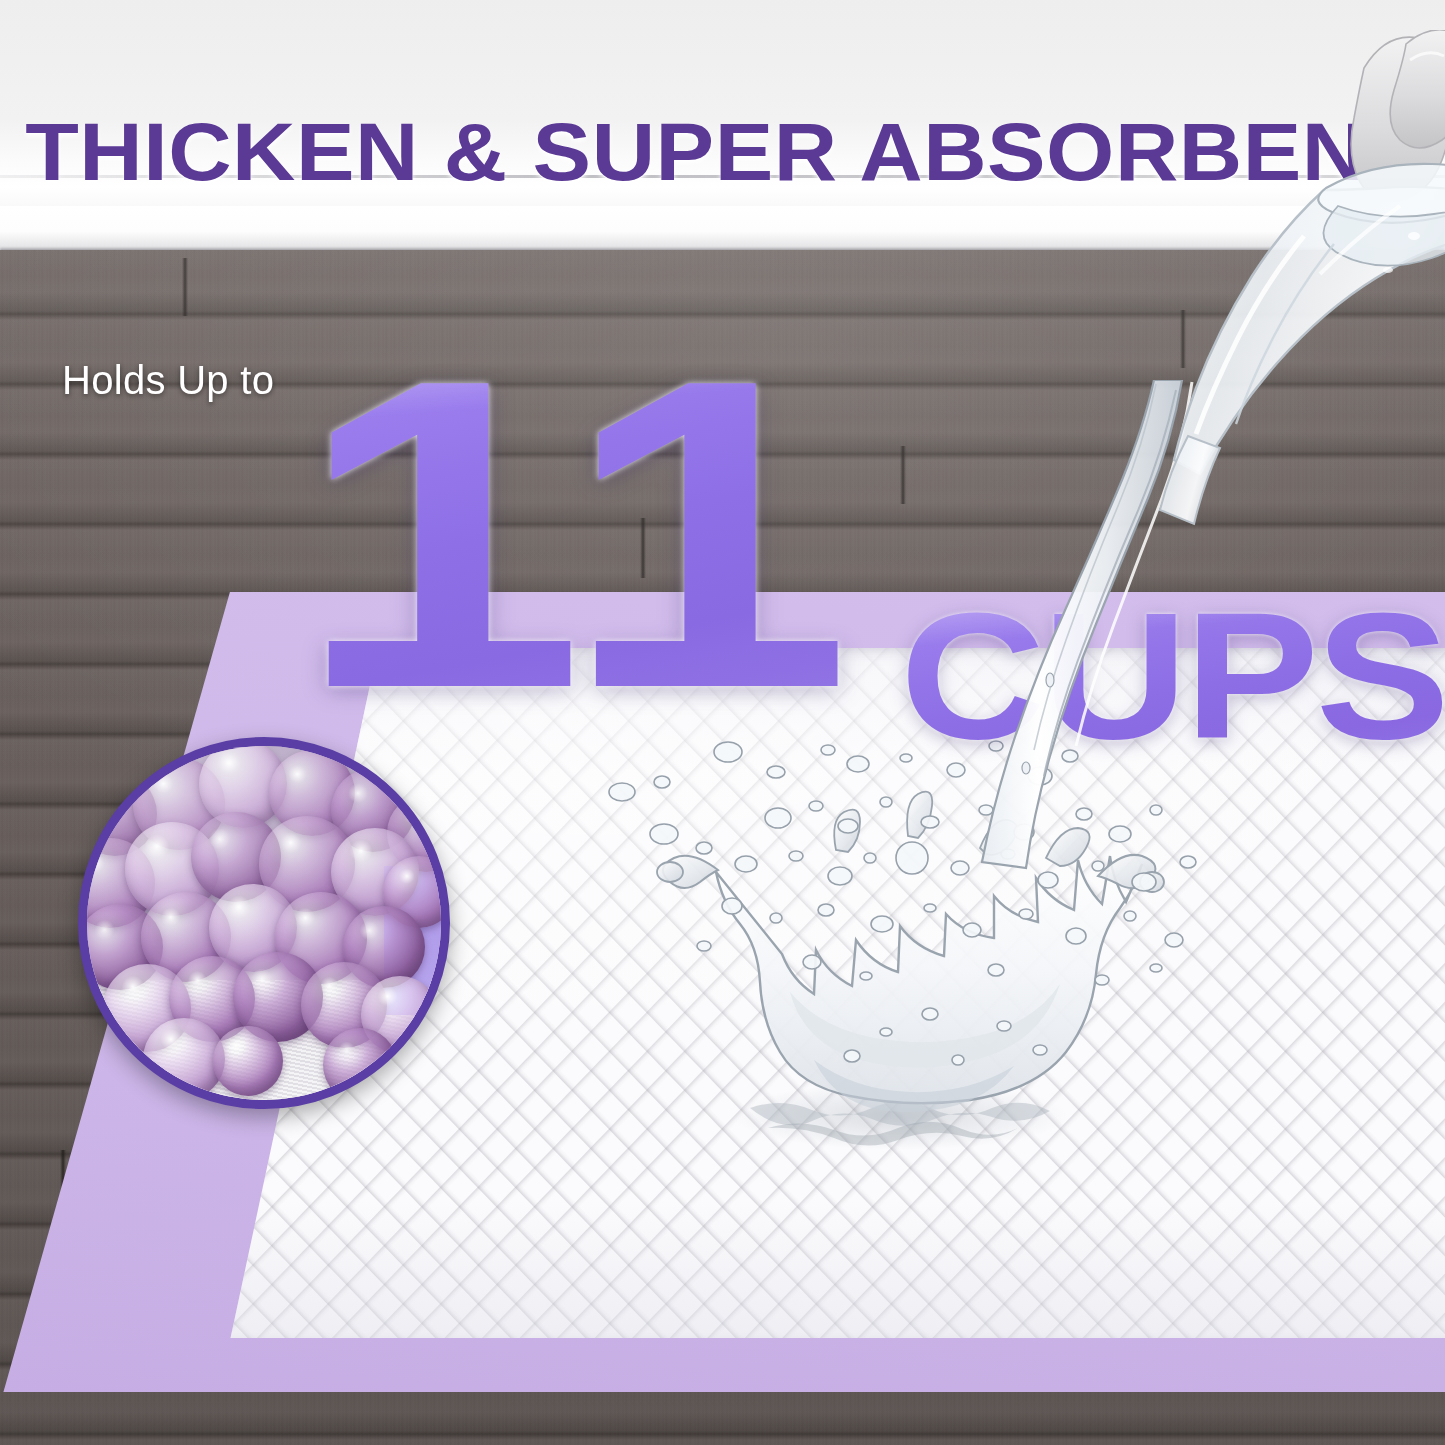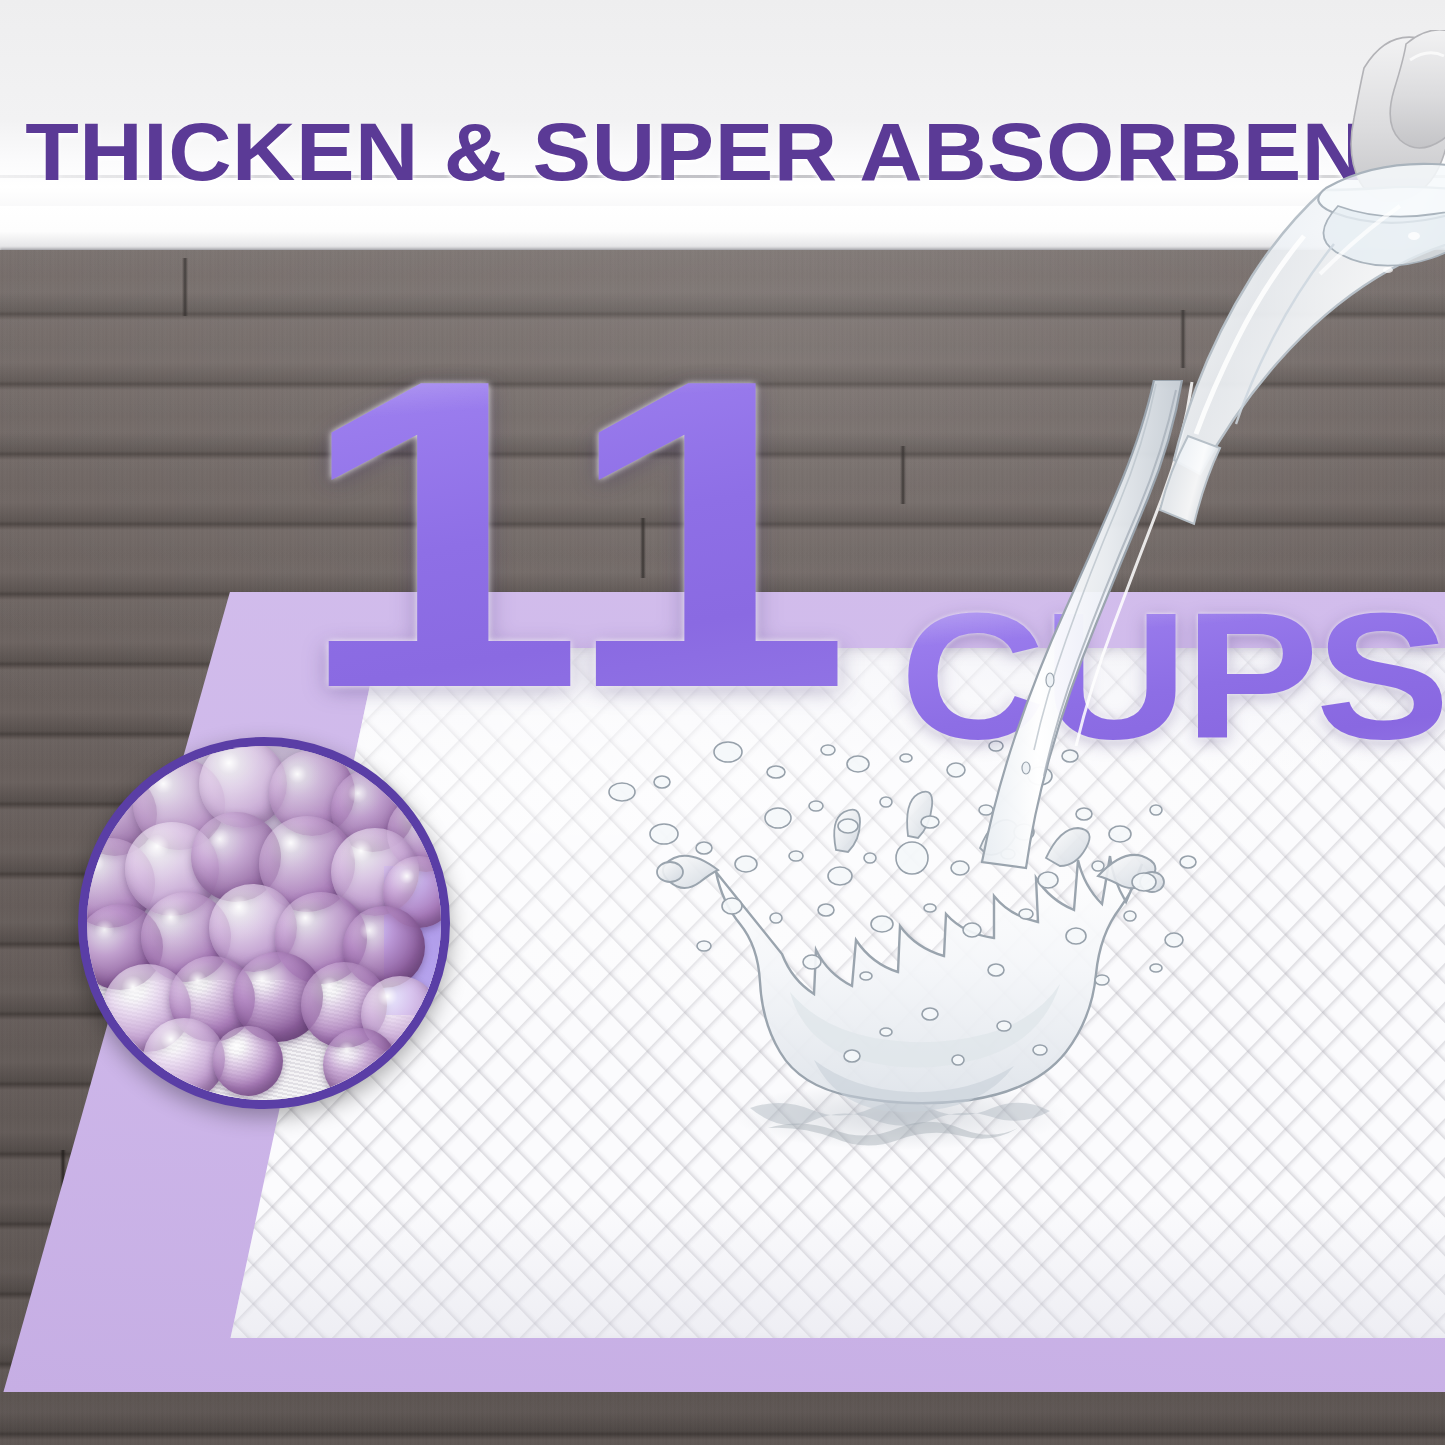--- a/index.html
+++ b/index.html
@@ -252,20 +252,21 @@
   </div>
   <div class="floor-vignette"></div>
 
   <div class="pad">
     <div class="pad-core"></div>
     <div class="pad-inner-shadow"></div>
   </div>
 
   <h1 class="headline nosel">THICKEN &amp; SUPER ABSORBENT</h1>
 
+  <div class="holds nosel">Holds Up to</div>
 
   <div class="bignum nosel">11</div>
   <div class="bignum-gloss nosel">11</div>
 
   <div class="splash">
     <svg viewBox="0 0 620 500" width="620" height="500" aria-hidden="true">
       <defs>
         <linearGradient id="wg" x1="0" y1="0" x2="0" y2="1">
           <stop offset="0%" stop-color="#ffffff" stop-opacity=".96"></stop>
           <stop offset="45%" stop-color="#f4f6f9" stop-opacity=".92"></stop>

